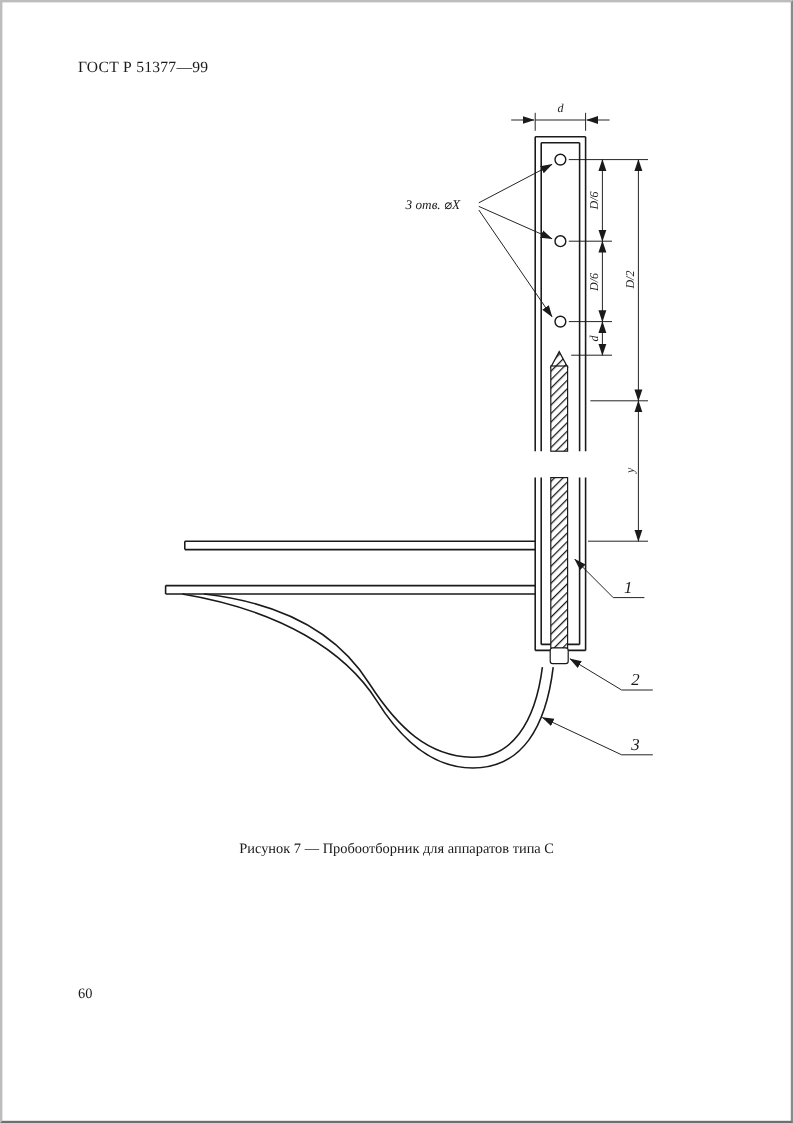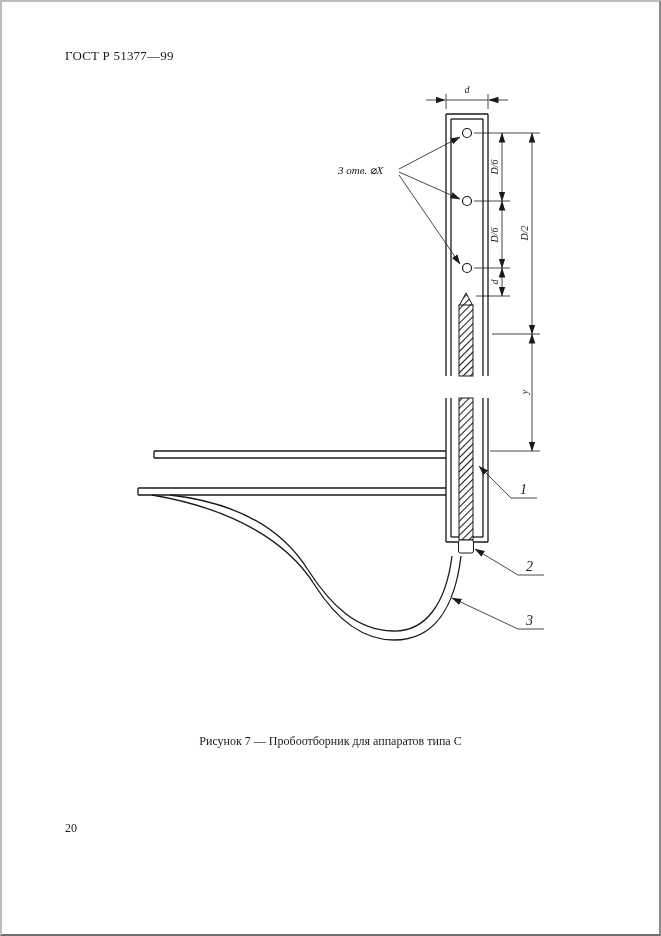--- a/index.html
+++ b/index.html
@@ -23,21 +23,21 @@
   .legend {
     position:absolute; left:0; top:650px; width:100%;
     text-align:center; font-size:10.5px;
   }
   .legend i { font-style:italic; }
   .material {
     position:absolute; left:0; top:679px; width:100%;
     text-align:center; font-size:12px;
   }
   .caption {
-    position:absolute; left:0; top:732px; width:100%;
+    position:absolute; left:0; top:698px; width:100%;
     text-align:center; font-size:12px;
   }
   .pagenum {
     position:absolute; left:63px; top:819px; font-size:12px;
   }
   .dimtext  { font-family:"Liberation Serif","DejaVu Sans",serif; font-style:italic; font-size:10px; }
   .callout-text { font-family:"Liberation Serif","DejaVu Sans",serif; font-style:italic; font-size:11px; }
   .part-text text { font-family:"Liberation Serif","DejaVu Sans",serif; font-style:italic; font-size:14px; }
 </style>
 </head>
@@ -130,15 +130,15 @@
         <path d="M542,573 H516 L473,547" marker-end="url(#arr)"></path>
         <path d="M542,627 H516 L450,596" marker-end="url(#arr)"></path>
       </g>
     </g>
   </svg>
 
 
 
   <div class="caption">Рисунок 7 — Пробоотборник для аппаратов типа С</div>
 
-  <div class="pagenum">20</div>
+  <div class="pagenum">60</div>
 
 </div>
 
 </body></html>

